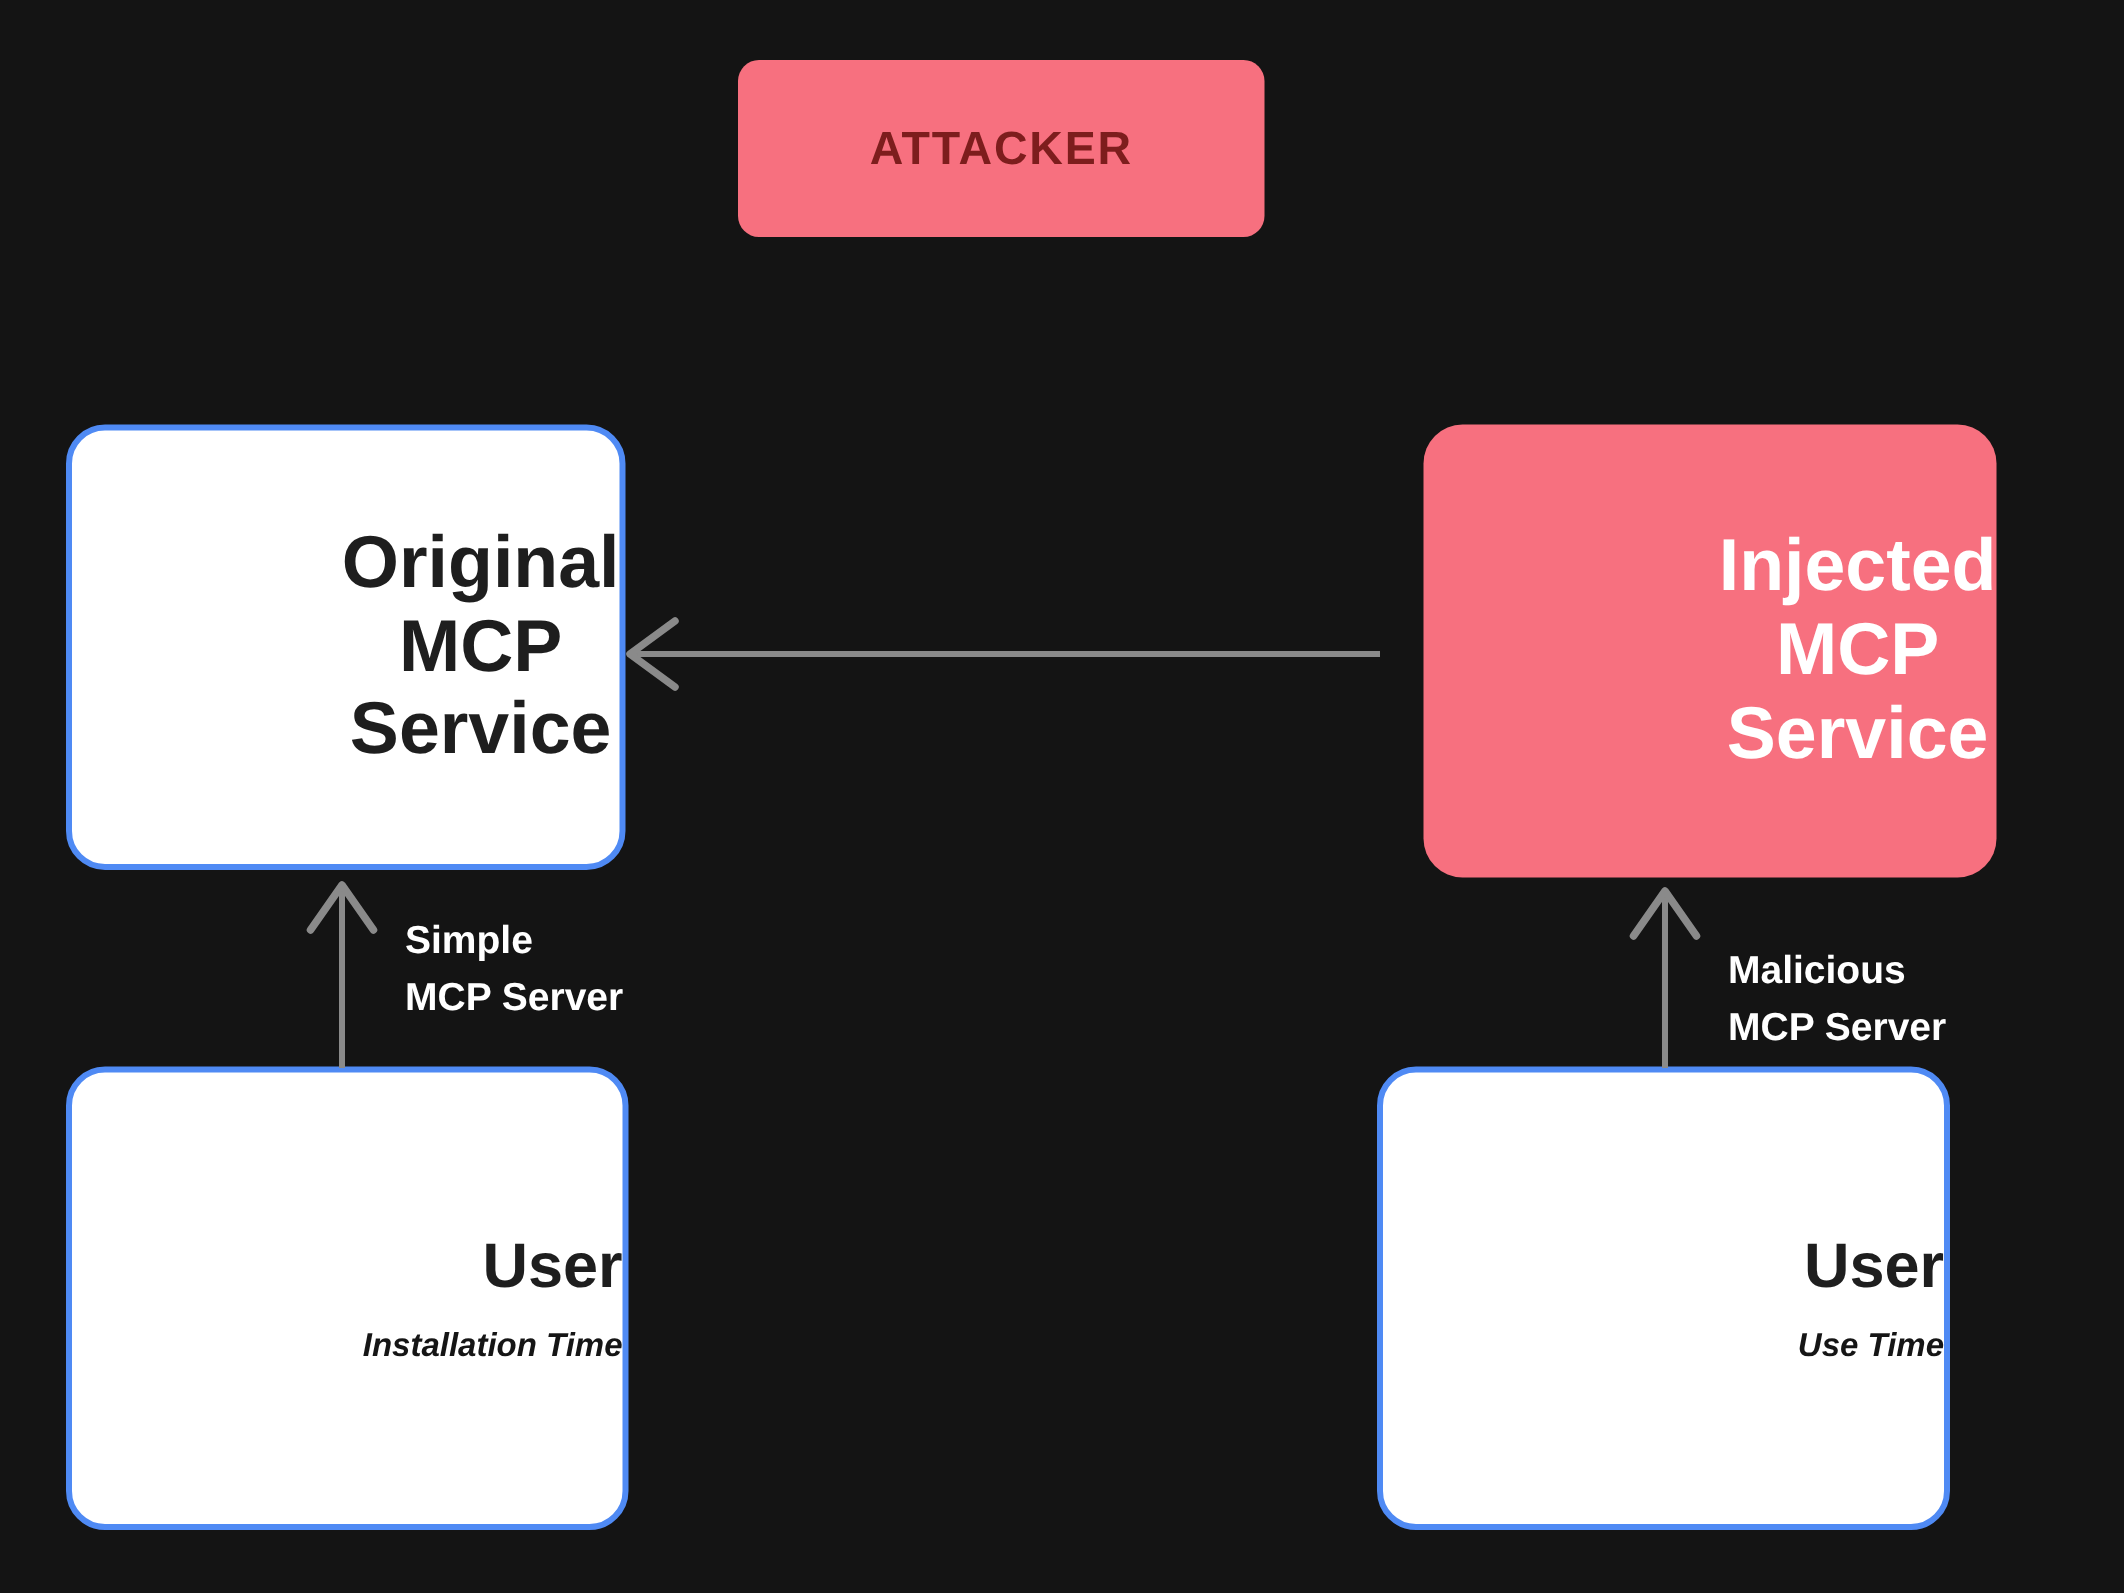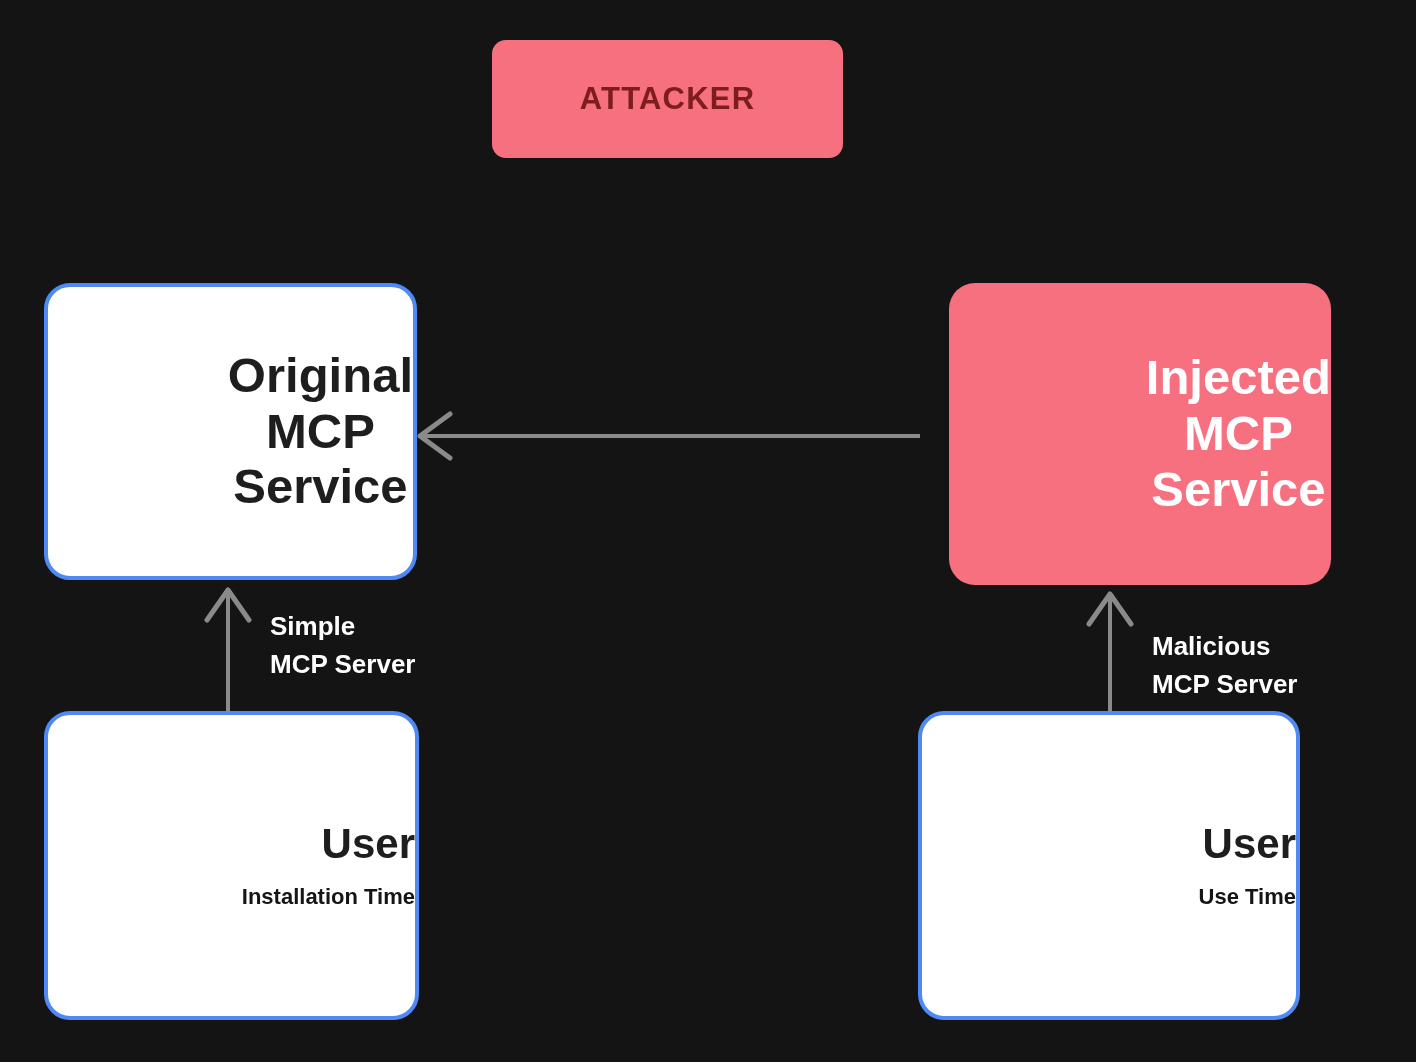--- a/index.html
+++ b/index.html
@@ -76,20 +76,21 @@
   }
 
   .node-title {
     font-weight: bold;
     line-height: 1.14;
     white-space: pre-line;
   }
   .node-sub {
     font-weight: bold;
     line-height: 1.2;
+    font-style: italic;
   }
 
   
   #original-service {
     left: 44px; top: 283px; width: 373px; height: 297px;
   }
   #original-service .node-title {
     font-size: 49px;
     color: #1E1E1E;
   }

